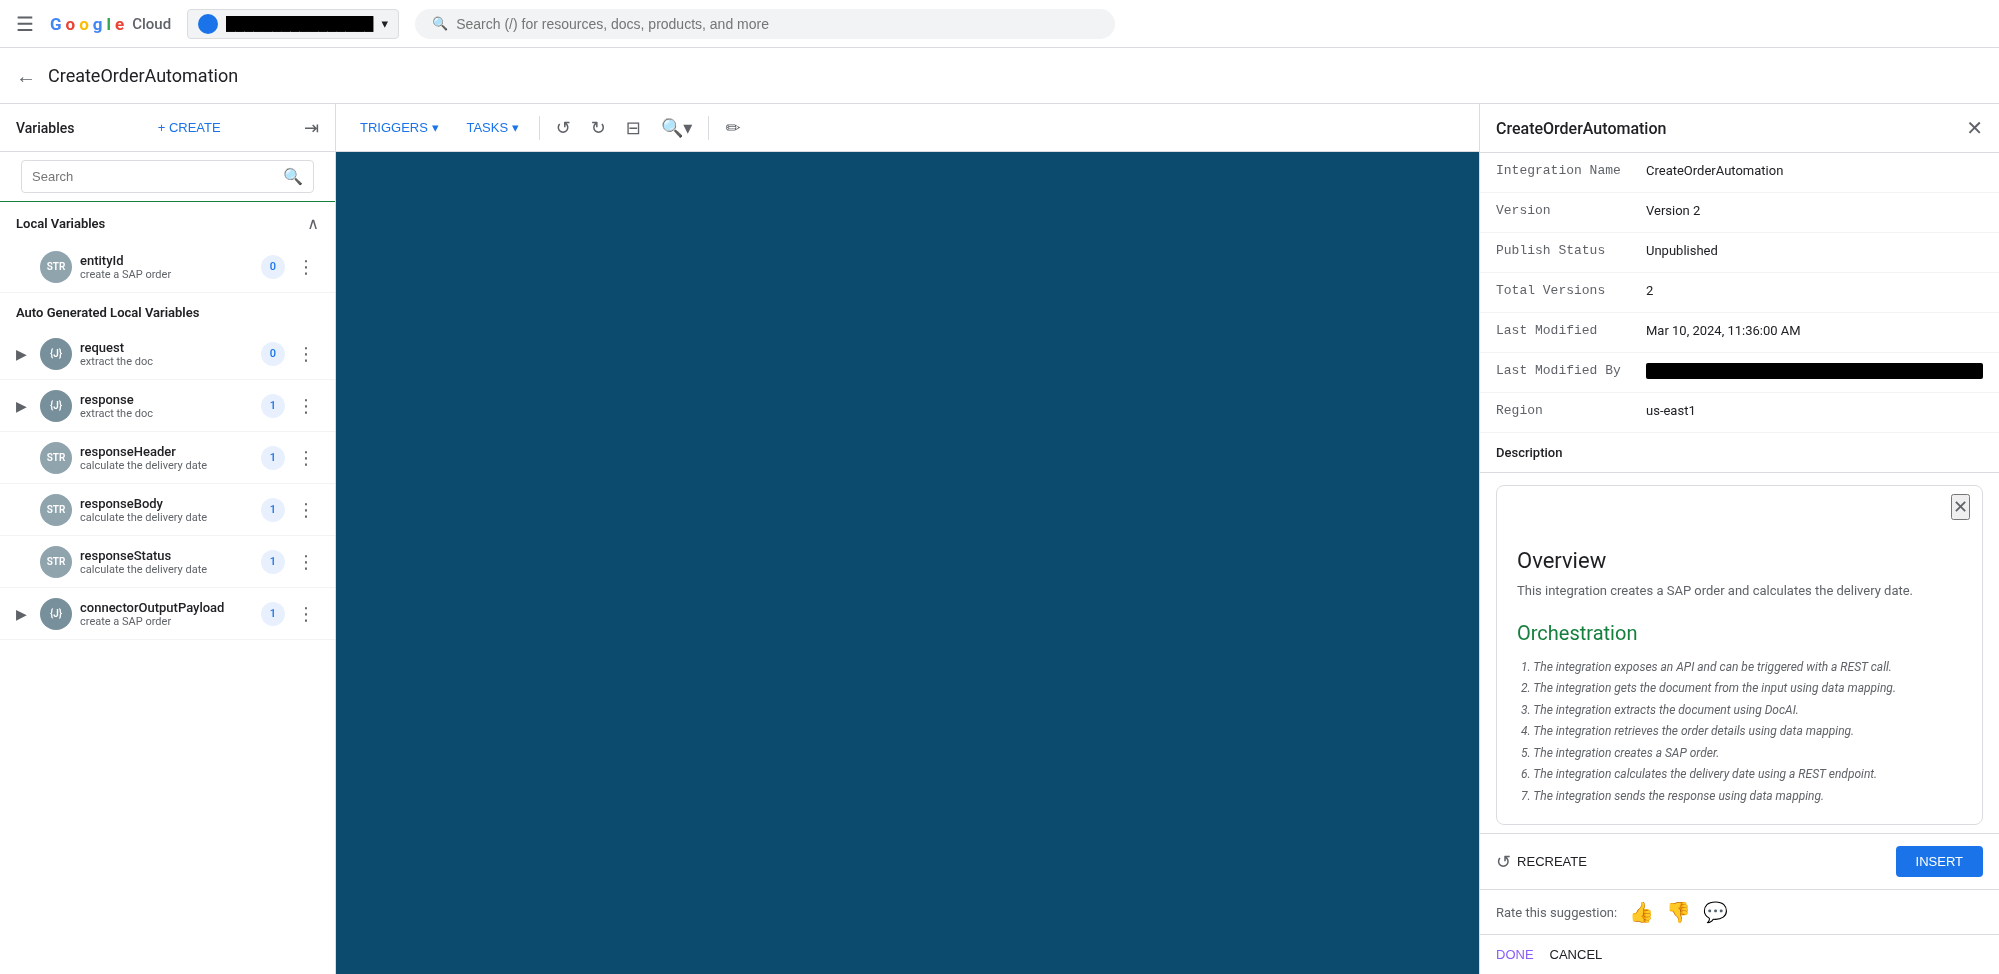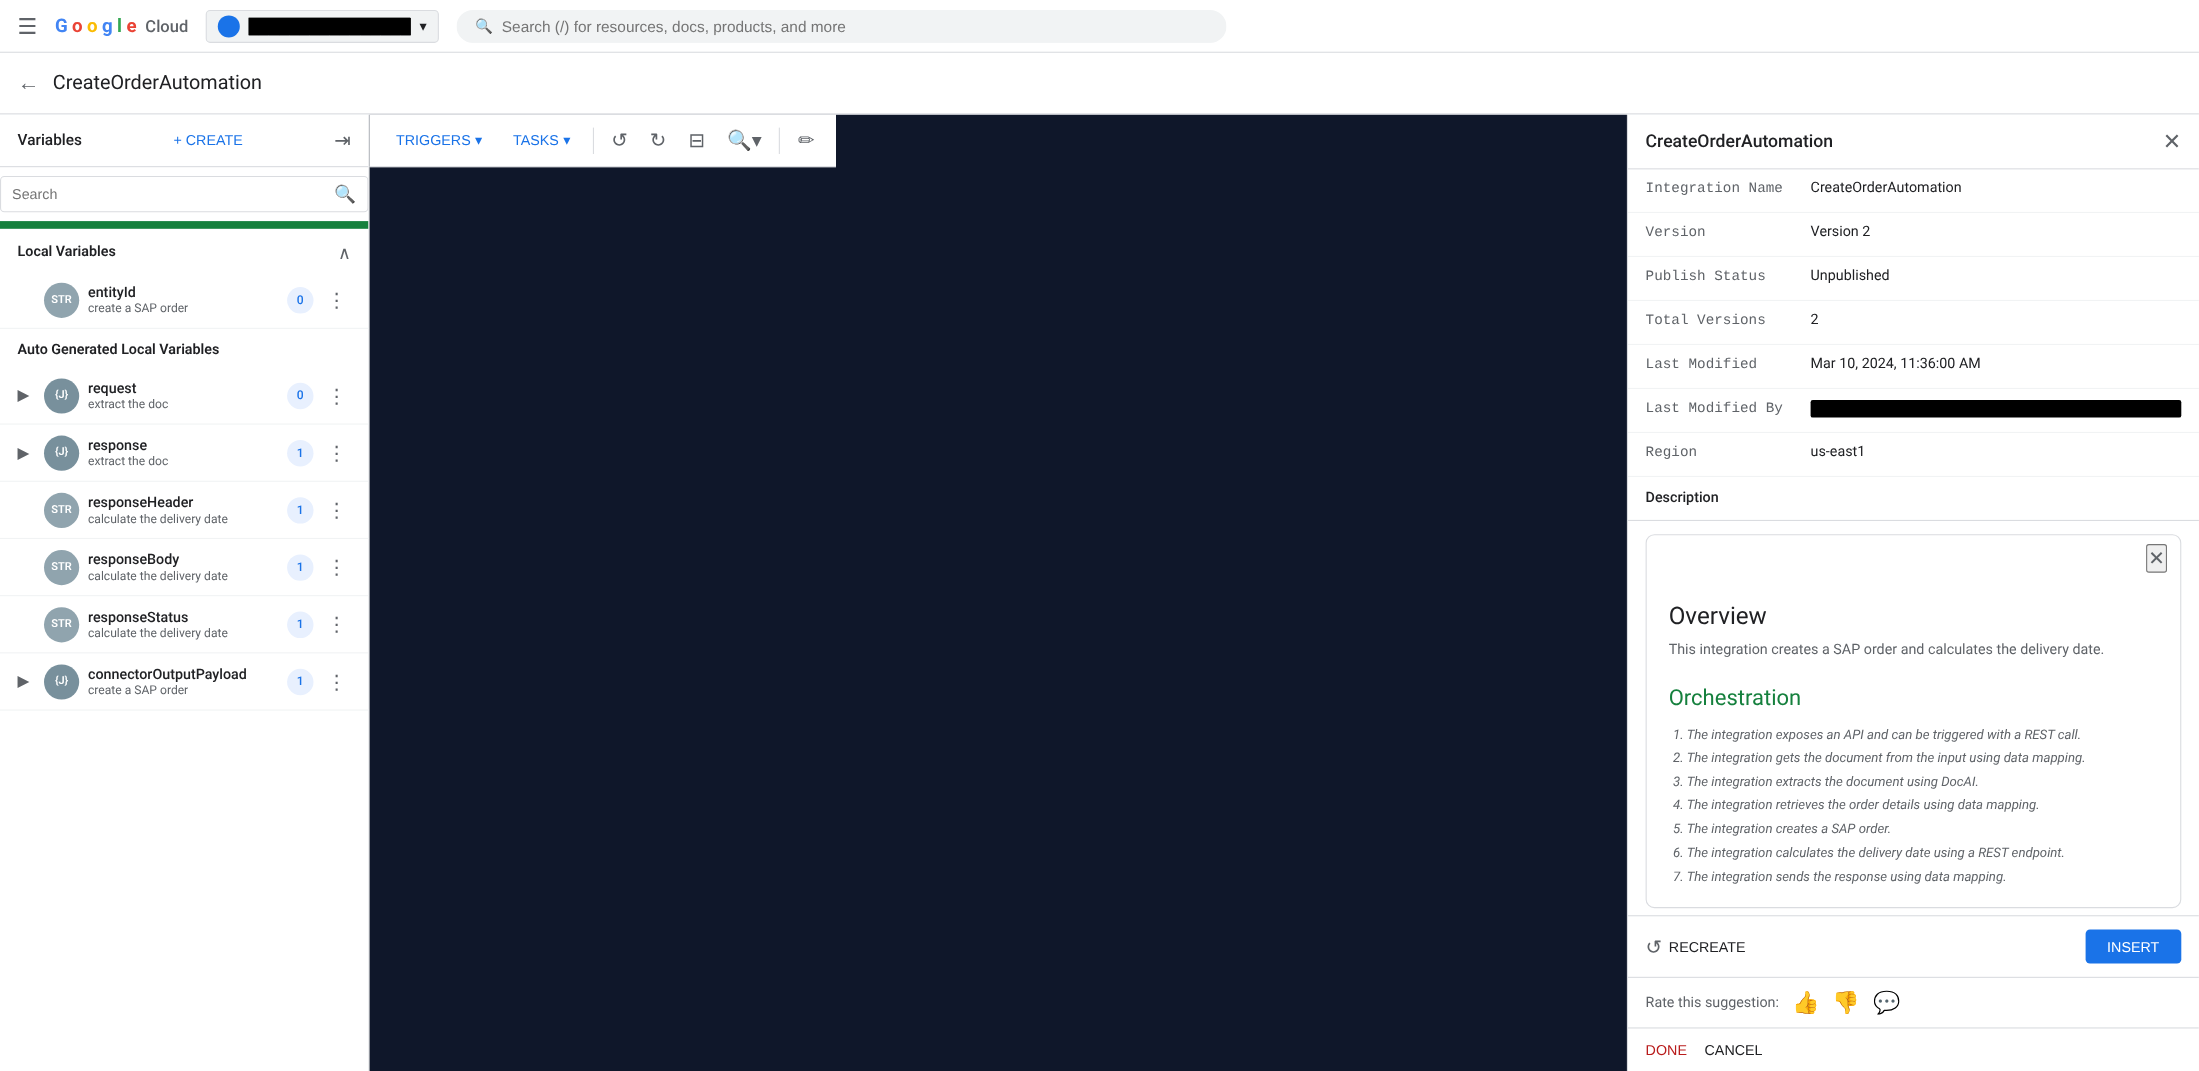--- a/index.html
+++ b/index.html
@@ -50,21 +50,21 @@
       padding: 8px 16px; border-bottom: 1px solid #dadce0; height: 48px;
     }
     .sidebar-title { font-size: 14px; font-weight: 500; color: #202124; }
     .create-btn {
       display: flex; align-items: center; gap: 4px; color: #1a73e8;
       font-size: 13px; font-weight: 500; cursor: pointer; background: none; border: none;
     }
     .collapse-icon { color: #5f6368; cursor: pointer; font-size: 18px; }
 
     .search-container {
-      padding: 8px 0; border-bottom: 7px solid #15803d;
+      padding: 8px 21px; border-bottom: 1px solid #15803d;
     }
     .search-input-wrap {
       display: flex; align-items: center; border: 1px solid #dadce0;
       border-radius: 4px; padding: 6px 10px; gap: 8px; background: #fff;
     }
     .search-input-wrap input { border: none; outline: none; font-size: 13px; width: 100%; }
     .search-icon-small { color: #5f6368; font-size: 16px; }
 
     .variables-list { overflow-y: auto; flex: 1; padding-bottom: 32px; }
 
@@ -92,21 +92,21 @@
     .var-desc { font-size: 11px; color: #5f6368; }
     .var-count {
       width: 24px; height: 24px; border-radius: 50%; background: #e8f0fe;
       display: flex; align-items: center; justify-content: center;
       font-size: 11px; color: #1a73e8; font-weight: 500;
     }
     .var-more { color: #5f6368; cursor: pointer; font-size: 18px; padding: 4px; }
 
     
     .canvas-area {
-      flex: 1; background: #0f172a; position: relative; display: flex; flex-direction: row;
+      flex: 1; background: #0c4a6e; position: relative; display: flex; flex-direction: column;
     }
     .canvas-toolbar {
       display: flex; align-items: center; gap: 4px; padding: 8px 12px;
       background: #fff; border-bottom: 1px solid #dadce0; height: 48px;
     }
     .canvas-btn {
       display: flex; align-items: center; gap: 4px; padding: 6px 12px;
       background: none; border: none; cursor: pointer; color: #1a73e8;
       font-size: 13px; font-weight: 500; border-radius: 4px;
     }
@@ -176,21 +176,21 @@
       border-bottom: 1px solid #dadce0;
     }
     .rating-label { font-size: 13px; color: #5f6368; }
     .rating-btn { background: none; border: none; cursor: pointer; color: #5f6368; font-size: 20px; }
 
     .panel-footer {
       display: flex; align-items: center; gap: 16px; padding: 12px 16px;
     }
     .done-btn {
       background: none; border: none; cursor: pointer; font-size: 13px;
-      font-weight: 500; color: #b91c1c;
+      font-weight: 500; color: #8b5cf6;
     }
     .cancel-btn {
       background: none; border: none; cursor: pointer; font-size: 13px;
       font-weight: 500; color: #202124;
     }
 
     .panel-scroll { flex: 1; overflow-y: auto; }
   </style>
 </head>
 <body>

